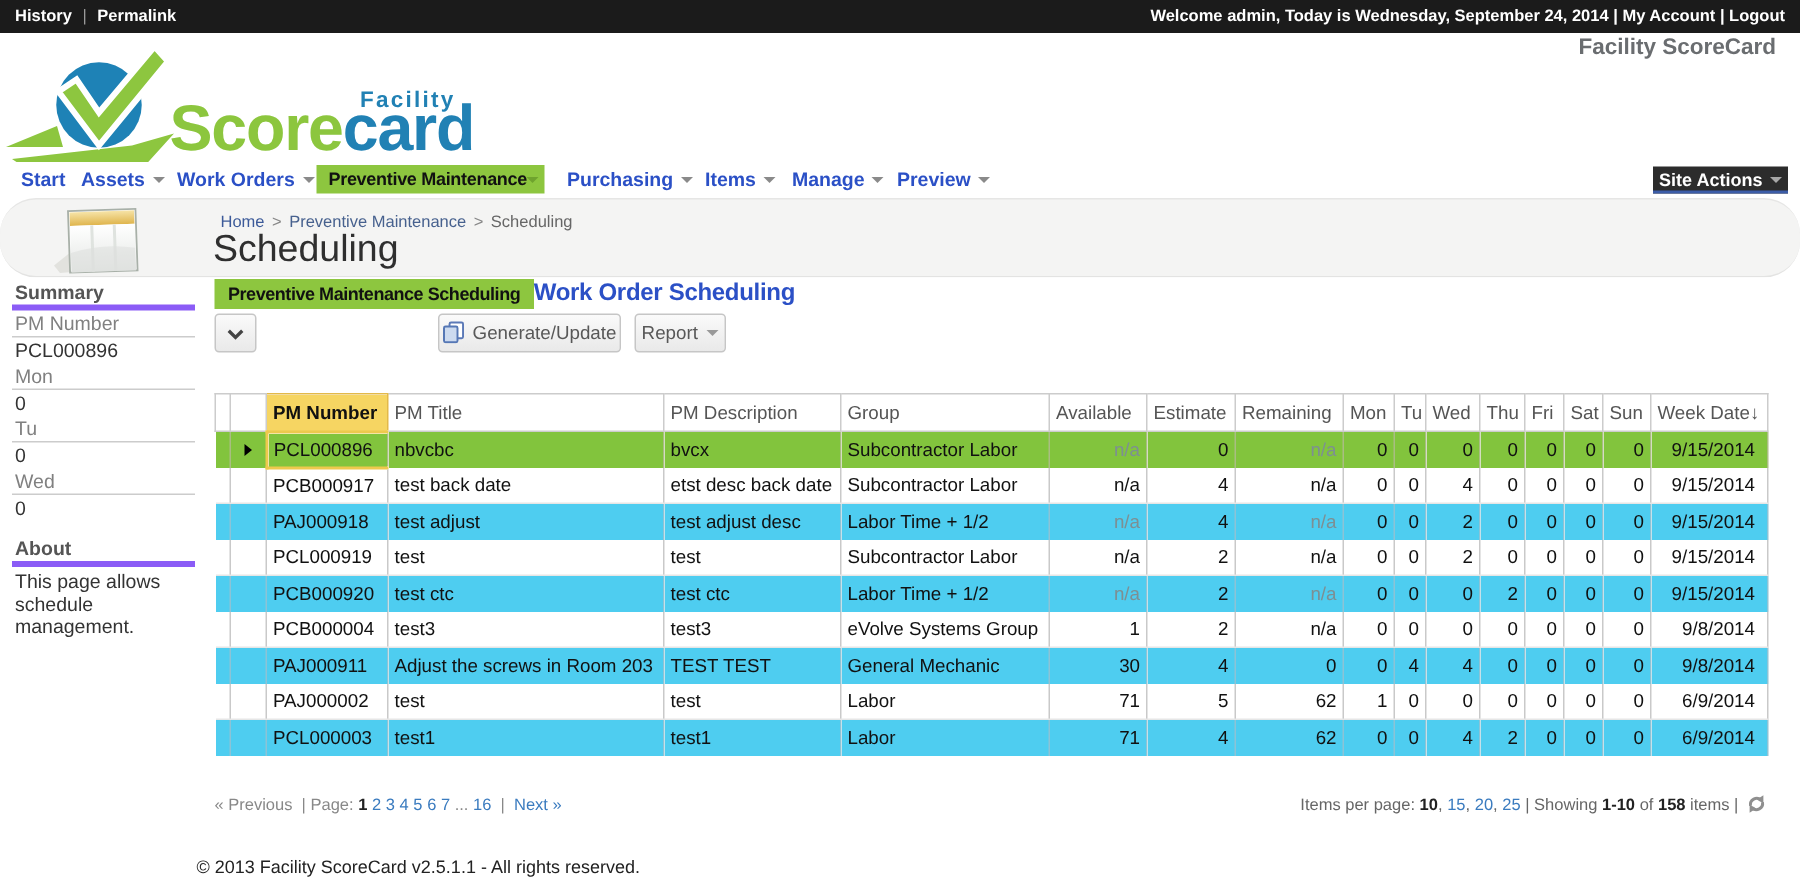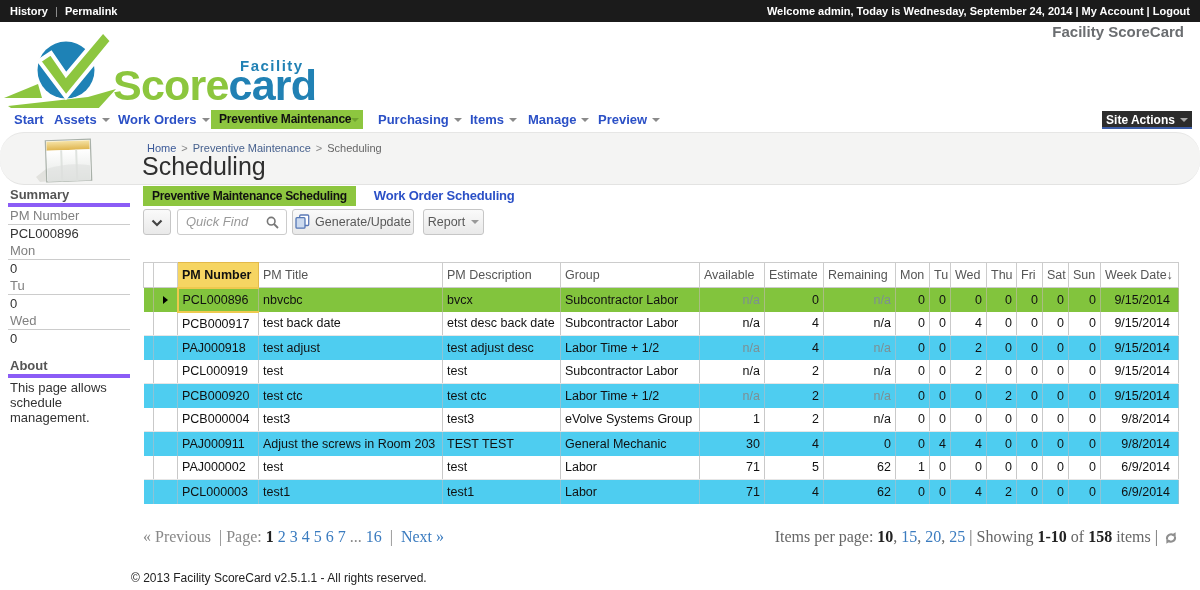--- a/index.html
+++ b/index.html
@@ -25,40 +25,40 @@
 .sidebar { position:absolute; left:8px; top:186px; width:122px; font-size:13px; }
 .sidebar div { padding:2px 0 1px 2px; line-height:14px; }
 .sidebar .vl2 { color:#333; line-height:15px; }
 .sidebar .hd { font-weight:bold; color:#555; border-bottom:4px solid #8b5cf6; }
 .sidebar .lb { color:#808080; border-bottom:1px solid #ccc; }
 .sidebar .vl { color:#333; }
 .sidebar .gap { height:10px; padding:0; }
 .main { position:absolute; left:143px; top:186px; width:1034px; }
 .tabs { height:20px; }
 .tab1 { display:inline-block; background:#8dc63f; color:#111; font-weight:bold; font-size:12px; letter-spacing:-0.3px; height:20px; line-height:20px; padding:0 9px; }
-.tab2 { display:inline-block; color:#2b50c6; font-weight:bold; font-size:13px; letter-spacing:-0.2px; height:20px; line-height:20px; margin-left:18px; }
+.tab2 { display:inline-block; color:#2b50c6; font-weight:bold; font-size:16px; letter-spacing:-0.2px; height:20px; line-height:20px; margin-left:0; }
 .desc { color:#777; font-size:13px; margin-top:2px; height:17px; line-height:17px; }
 .toolbar { position:relative; height:26px; margin-top:3px; }
 .btn { position:absolute; top:0; height:26px; background:linear-gradient(#fafafa,#e9e9e9); border:1px solid #c6c6c6; border-radius:3px; color:#585858; font-size:12.5px; line-height:24px; text-align:center; }
 .qf { position:absolute; left:34px; top:0; width:110px; height:26px; border:1px solid #ccc; border-radius:3px; background:#fff; color:#999; font-style:italic; font-size:13px; line-height:24px; padding-left:8px; }
 table.grid { position:absolute; left:0; top:76px; border-collapse:collapse; table-layout:fixed; width:1035px; font-size:13px; }
 table.grid th { font-weight:normal; color:#555; font-size:12.5px; background:#fff; border:1px solid #ccc; border-left:none; height:25px; padding:0 4px; text-align:left; white-space:nowrap; overflow:hidden; }
 table.grid th:first-child { border-left:1px solid #ccc; }
 table.grid td { border-right:1px solid #c9c9c9; height:24px; padding:0 4px; color:#111; overflow:hidden; white-space:nowrap; font-size:12.5px; }
 table.grid td:last-child, table.grid th:last-child { padding-right:8px; }
 tr.w td { border-bottom:1px solid #e6e6e6; }
 tr.g td { background:#82c43d; border-right-color:#a9bd82; }
 tr.b td { background:#4ecdf0; border-right-color:#8cc3d6; }
 table.grid th.pmn { background:#f6d562; color:#111; font-weight:bold; border-color:#e3b94a !important; }
 td.r, th.r { text-align:right; }
 .na { color:#999; }
 tr.g .na, tr.b .na { color:#7d8f93; }
 td.focus { border:2px solid #eec94d; }
 .selarr { width:0; height:0; border-top:4px solid transparent; border-bottom:4px solid transparent; border-left:5px solid #000; margin:0 auto; }
-.pager { position:absolute; left:0; top:341px; width:1035px; height:20px; font-size:16px; color:#888; line-height:20px;font-family:Liberation Serif, serif; }
+.pager { position:absolute; left:0; top:341px; width:1035px; height:20px; font-size:11px; color:#888; line-height:20px; }
 .pager a { color:#3a7bbf; text-decoration:none; }
 .pager b { color:#222; }
 .pager .rt { position:absolute; right:0; top:0; color:#666; }
 .footer { position:absolute; left:131px; top:571px; font-size:12px; color:#222; }
 </style>
 </head>
 <body>
 <div class="topbar">
   <span class="lft">History <span class="sep">|</span> Permalink</span>
   <span class="rgt">Welcome <b>admin</b>, Today is Wednesday, September 24, 2014 | My Account | Logout</span>
@@ -118,24 +118,20 @@
   <div class="vl">0</div>
   <div class="gap"></div>
   <div class="hd">About</div>
   <div class="vl2">This page allows schedule management.</div>
 </div>
 <div class="main">
   <div class="tabs"><span class="tab1">Preventive Maintenance Scheduling</span><span class="tab2">Work Order Scheduling</span></div>
   <div class="toolbar">
     <div class="btn" style="left:0;width:28px"><svg width="12" height="8" viewBox="0 0 12 8" style="margin-top:9px">
           <polyline points="1.5,1.5 6,6 10.5,1.5" fill="none" stroke="#444" stroke-width="2.2"></polyline>
-        </svg></div>
-    <div class="qf">Quick Find<svg width="13" height="13" viewBox="0 0 13 13" style="position:absolute;right:7px;top:6px">
-          <circle cx="5.2" cy="5.2" r="3.8" fill="none" stroke="#777" stroke-width="1.6"></circle>
-          <line x1="8" y1="8" x2="12" y2="12" stroke="#777" stroke-width="1.8"></line>
         </svg></div>
     <div class="btn" style="left:149px;width:122px"><svg width="15" height="15" viewBox="0 0 15 15" style="vertical-align:-3px;margin-right:5px">
           <rect x="4.7" y="1" width="9" height="10.5" rx="1" fill="#fff" stroke="#5b79b7" stroke-width="1.3"></rect>
           <rect x="1" y="3.7" width="9" height="10.5" rx="1" fill="#ccdaef" stroke="#5577b5" stroke-width="1.3"></rect>
         </svg>Generate/Update</div>
     <div class="btn" style="left:280px;width:61px">Report<span class="arr" style="margin-left:6px;border-top-color:#999"></span></div>
   </div>
   <table class="grid">
     <colgroup>
       <col style="width:10px">

